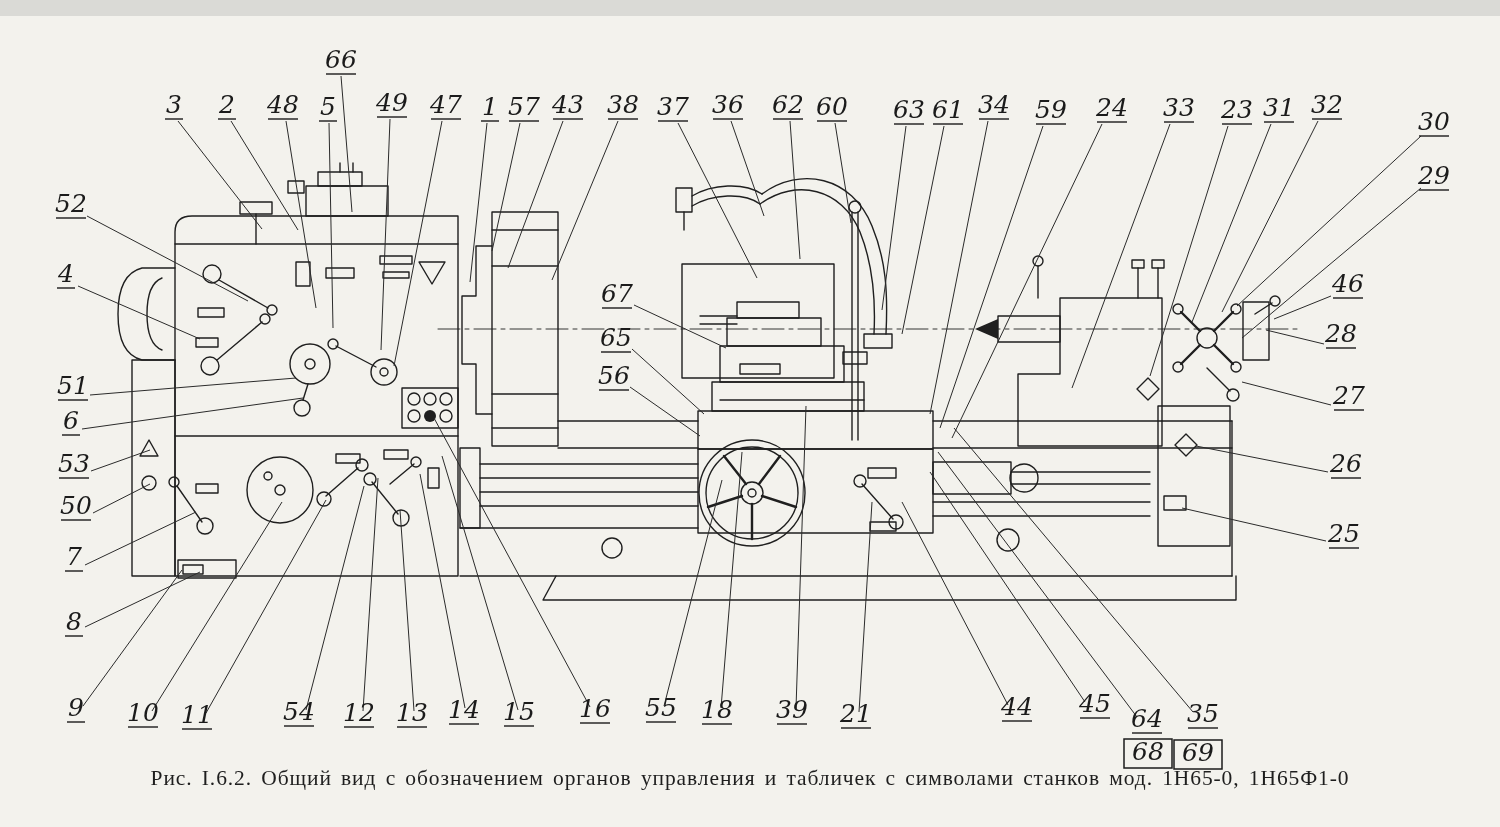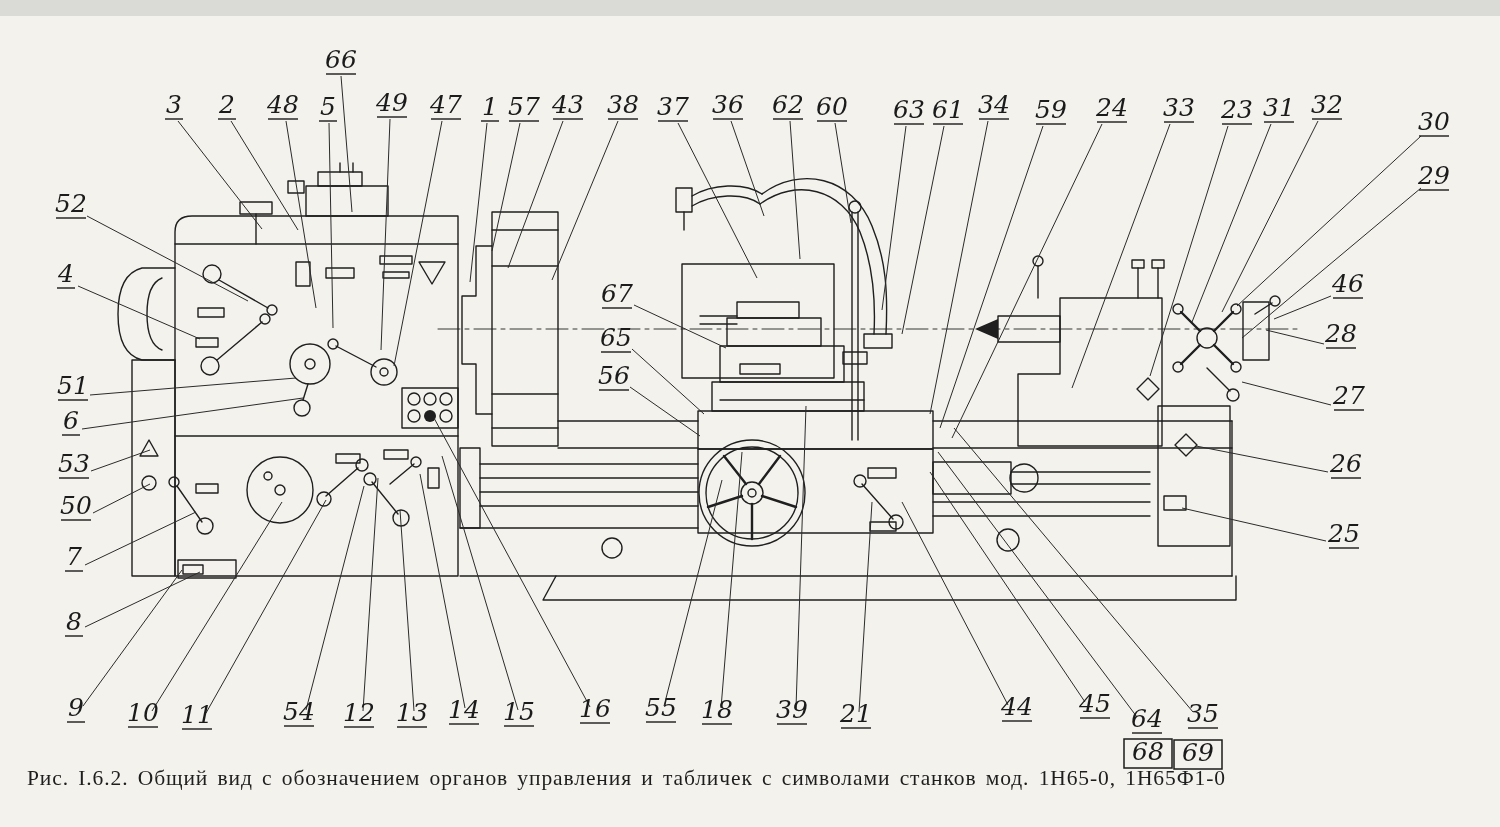--- a/index.html
+++ b/index.html
@@ -28,20 +28,21 @@
   .label-box{fill:none;stroke:#1b1b1b;stroke-width:1.5;}
   .caption{
     position:absolute;
     left:27px;top:750px;width:1446px;
     font-family:"Liberation Serif","DejaVu Serif",serif;
     font-size:21.5px;
     letter-spacing:0.9px;
     word-spacing:3px;
     color:#1e1e1e;
     white-space:nowrap;
+    text-align:center;
   }
 </style>
 </head>
 <body>
 
 <div class="page">
 
   <svg width="1500" height="827" viewBox="0 0 1500 827">
 
     <g class="drawing">

